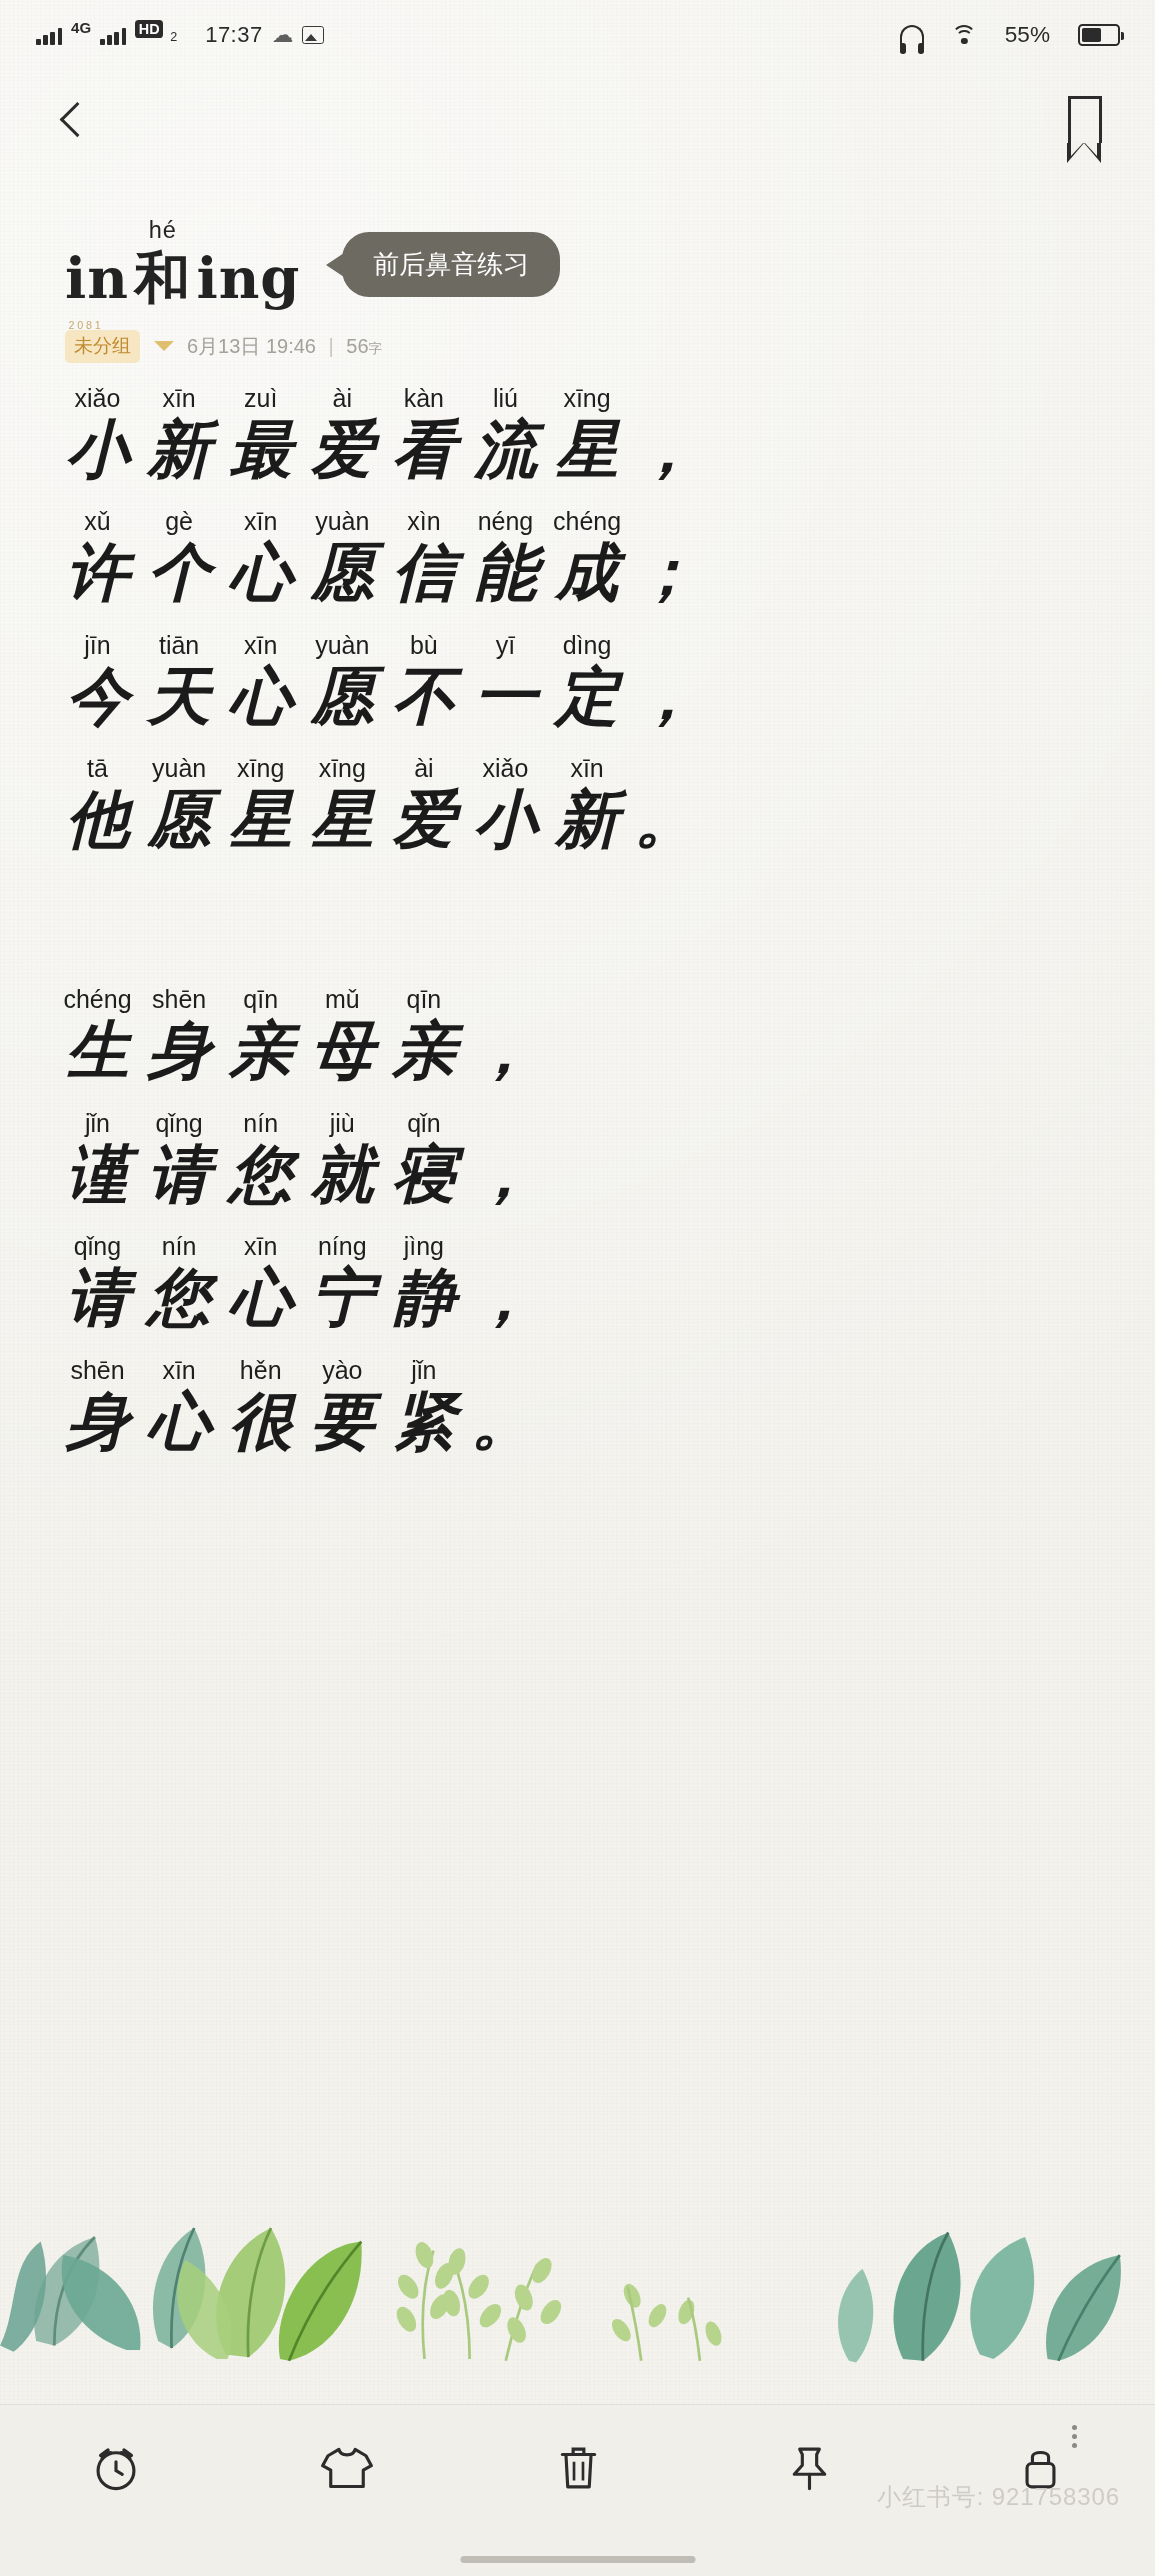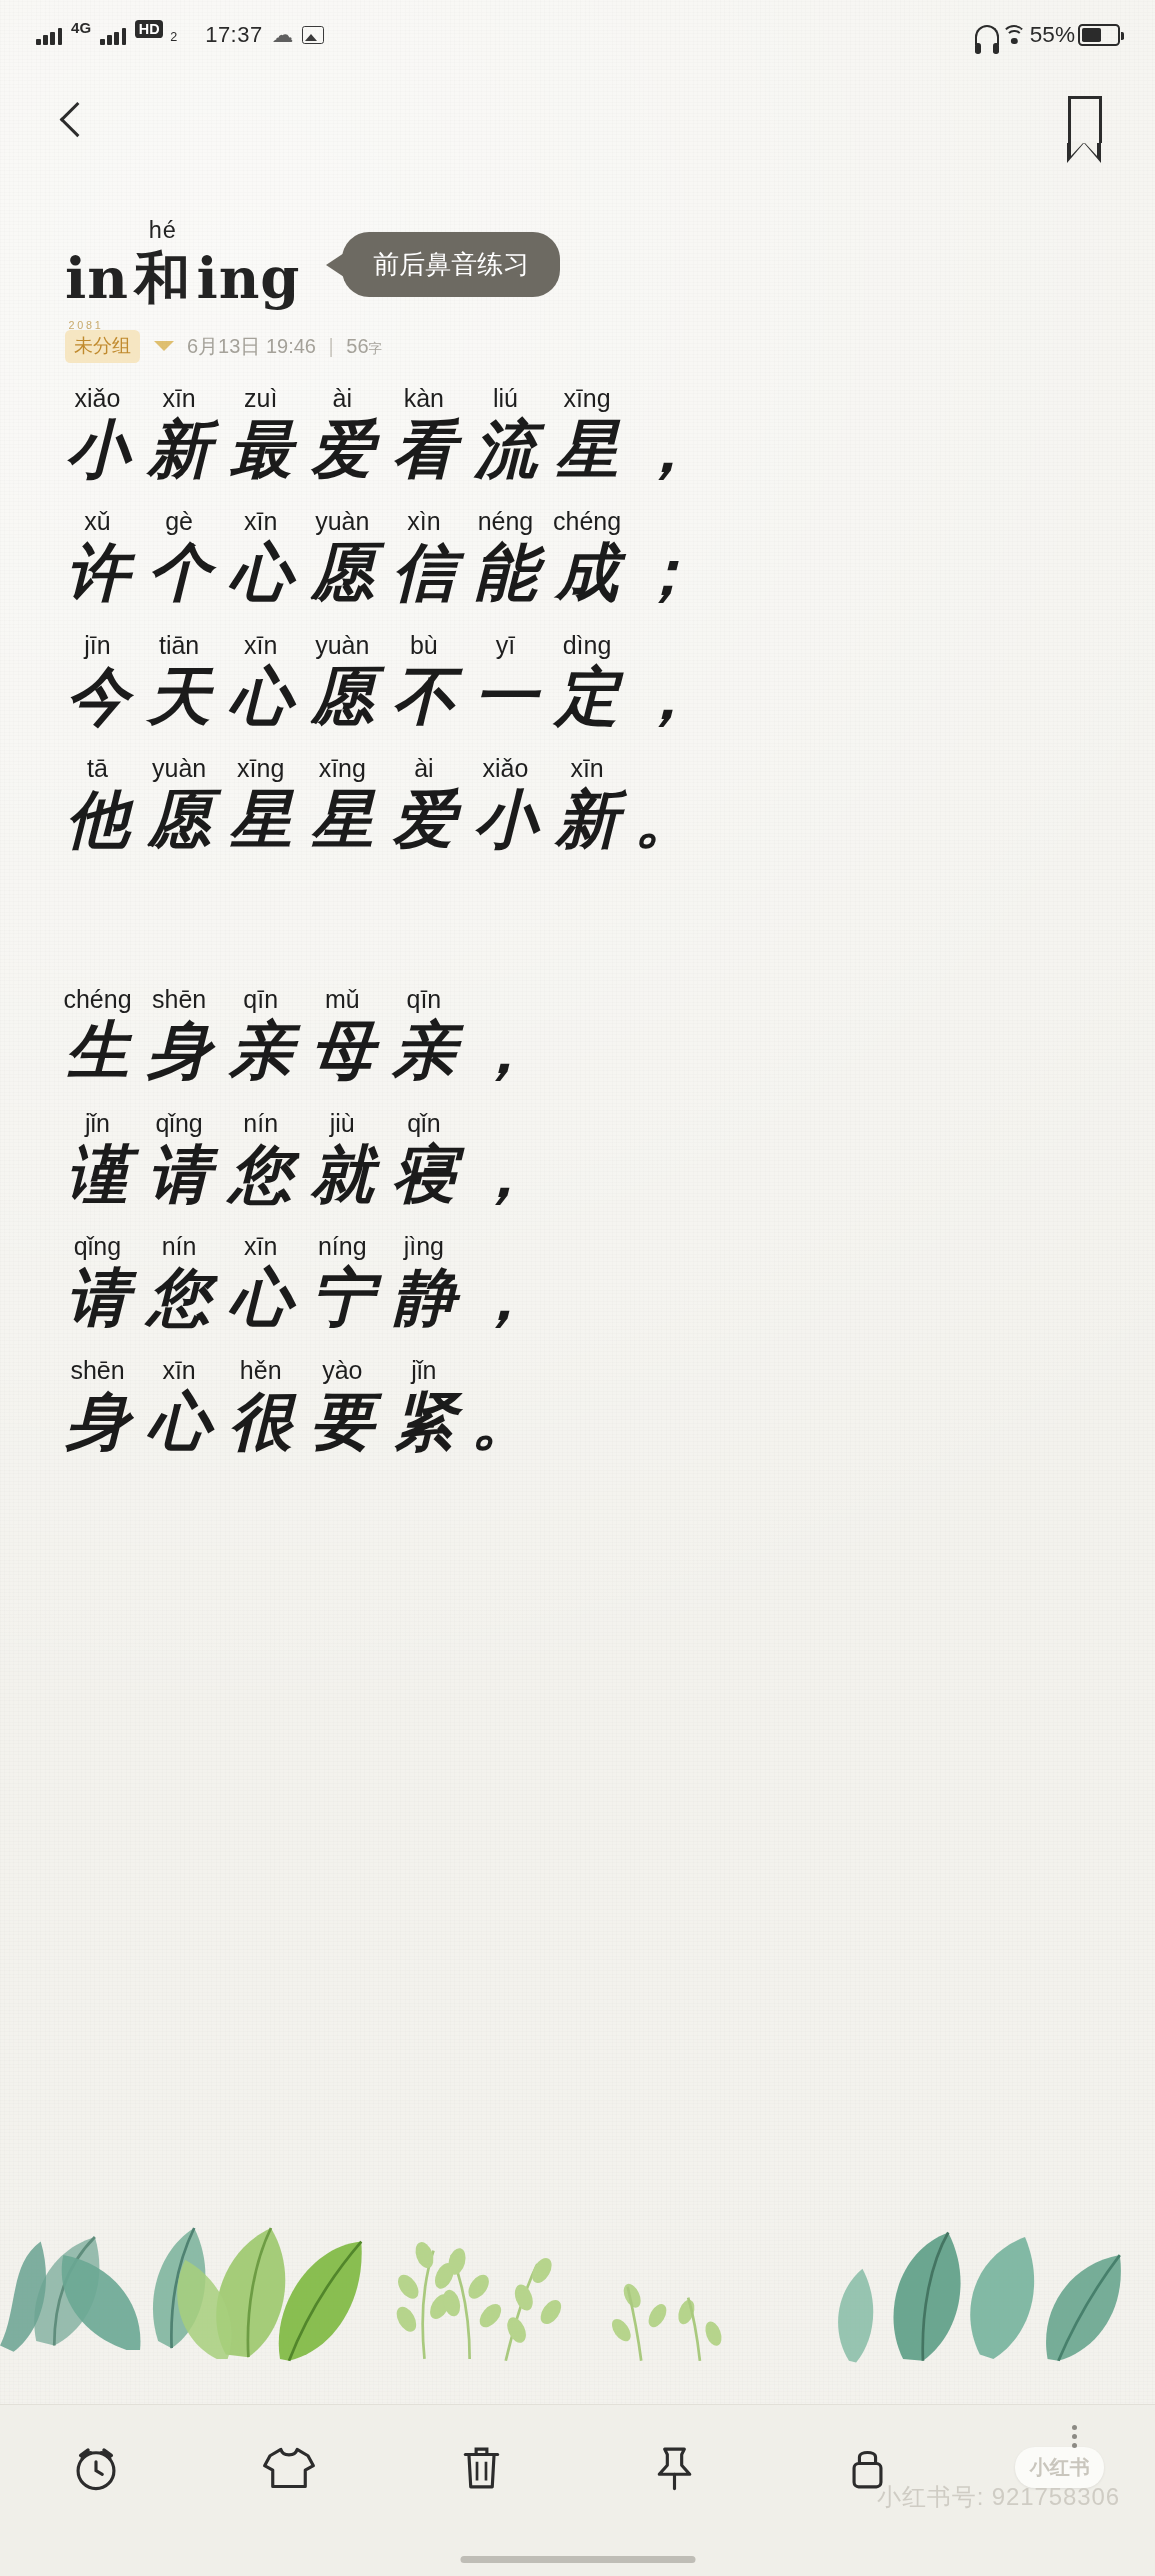--- a/index.html
+++ b/index.html
@@ -33,21 +33,21 @@
   .statusbar {
     position: relative;
     height: 70px;
     display: flex;
     align-items: center;
     padding: 0 36px;
     font-size: 22.6px;
     color: #2b2b2b;
   }
   .sb-left { display: flex; align-items: center; gap: 9px; }
-  .sb-right { margin-left: auto; display: flex; align-items: center; gap: 3px; }
+  .sb-right { margin-left: auto; display: flex; align-items: center; gap: 28px; }
   .bars { display: flex; align-items: flex-end; gap: 2.7px; height: 20px; }
   .bars i { display: block; width: 4.5px; background: #2b2b2b; border-radius: 0.9px; }
   .bars i:nth-child(1) { height: 6.3px; }
   .bars i:nth-child(2) { height: 10px; }
   .bars i:nth-child(3) { height: 13.5px; }
   .bars i:nth-child(4) { height: 17px; }
   .net-label { font-size: 15px; font-weight: bold; position: relative; top: -7.2px; }
   .hd-badge {
     font-size: 14.4px; font-weight: bold; color: #fff; background: #2b2b2b;
     border-radius: 3.6px; padding: 0.9px 3.6px; position: relative; top: -6.3px;
@@ -650,23 +650,20 @@
         <path d="M14 8 L36 8 L33 14 L33 26 L42 36 L8 36 L17 26 L17 14 Z" fill="none" stroke="#2c2c2c" stroke-width="3.5" stroke-linejoin="round"></path>
         <path d="M25 36 L25 52" stroke="#2c2c2c" stroke-width="3.5" stroke-linecap="round"></path>
       </svg>
     </div>
     <div class="tool">
       <svg width="43" height="52" viewBox="0 0 48 58">
         <rect x="9" y="24" width="30" height="26" rx="5" fill="none" stroke="#2c2c2c" stroke-width="3.5"></rect>
         <path d="M15 24 L15 17 C 15 10, 33 10, 33 17 L33 24" fill="none" stroke="#2c2c2c" stroke-width="3.5"></path>
       </svg>
     </div>
-    <div class="tool">
-      <div class="wm-pill">小红书</div>
-    </div>
     <div class="dots-v">
         <i></i>
         <i></i>
         <i></i>
       </div>
     <div class="wm-text">小红书号: 921758306</div>
     <div class="home-indicator"></div>
   </div>
 
 </div>

